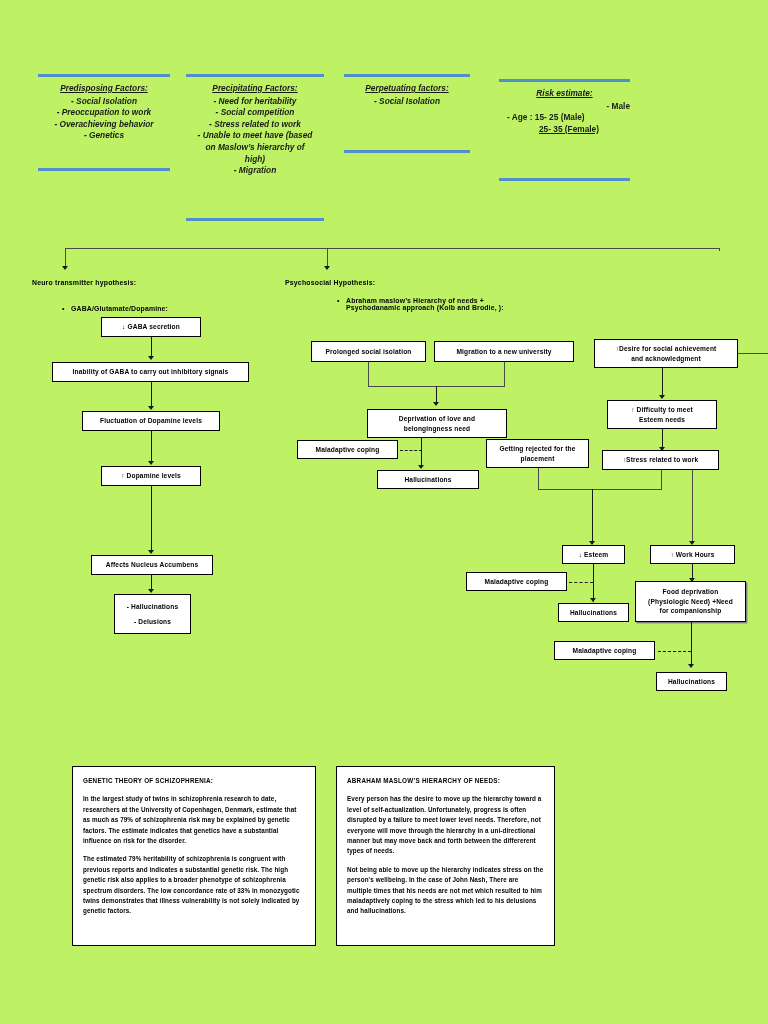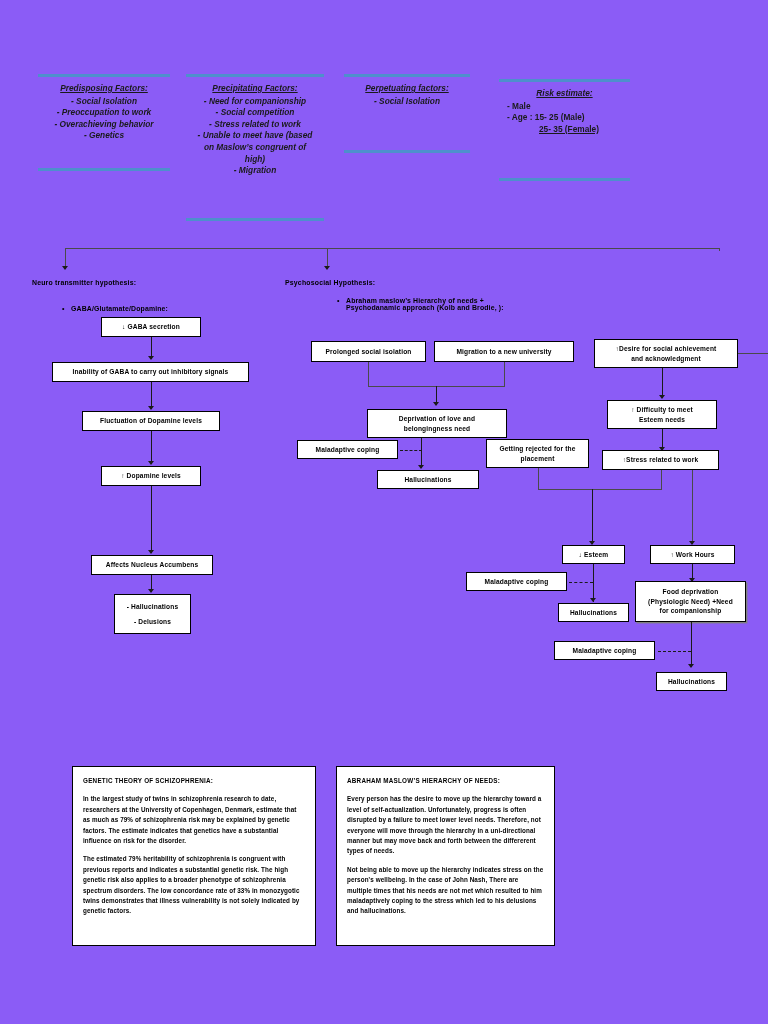--- a/index.html
+++ b/index.html
@@ -10,21 +10,21 @@
   }
   body {
     font-family: "Liberation Sans", sans-serif;
     color: #000000;
   }
   #page {
     position: relative;
     width: 768px;
     height: 1024px;
     overflow: hidden;
-    background: #8b5cf6;
+    background: #bef264;
   }
 
   
   .panel {
     position: absolute;
     font-style: italic;
     font-weight: bold;
     font-size: 8.3px;
     line-height: 11.6px;
     text-align: center;
@@ -146,41 +146,41 @@
     <span class="pline">- Social Isolation</span>
     <span class="pline">- Preoccupation to work</span>
     <span class="pline">- Overachieving behavior</span>
     <span class="pline">- Genetics</span>
     <div class="bar bottom" style="top:94px;"></div>
   </div>
 
   <div class="panel" style="left:186px; top:74px; width:138px; height:150px;">
     <div class="bar"></div>
     <span class="ptitle">Precipitating Factors:</span>
-    <span class="pline">- Need for companionship</span>
+    <span class="pline">- Need for heritability</span>
     <span class="pline">- Social competition</span>
     <span class="pline">- Stress related to work</span>
     <span class="pline">- Unable to meet have (based</span>
-    <span class="pline">on Maslow’s congruent of</span>
+    <span class="pline">on Maslow’s hierarchy of</span>
     <span class="pline">high)</span>
     <span class="pline">- Migration</span>
     <div class="bar bottom" style="top:144px;"></div>
   </div>
 
   <div class="panel" style="left:344px; top:74px; width:126px; height:82px;">
     <div class="bar"></div>
     <span class="ptitle">Perpetuating factors:</span>
     <span class="pline">- Social Isolation</span>
     <div class="bar bottom" style="top:76px;"></div>
   </div>
 
   <div class="panel left-align" style="left:499px; top:79px; width:131px; height:104px;">
     <div class="bar"></div>
     <span class="ptitle" style="font-style:italic;">Risk estimate:</span>
-    <span class="pline" style="font-style:normal;">- Male</span>
+    <span class="pline" style="font-style:normal;text-align:right;">- Male</span>
     <span class="pline" style="font-style:normal;">- Age : 15- 25  (Male)</span>
     <span class="pline indent" style="font-style:normal;text-decoration:underline;">25- 35  (Female)</span>
     <div class="bar bottom" style="top:99px;"></div>
   </div>
 
   <div class="ln h" style="left:65px; top:248px; width:655px;"></div>
   <div class="ln v" style="left:65px; top:248px; height:21px;"></div>
   <div class="arw" style="left:62px; top:266px;"></div>
   <div class="ln v" style="left:327px; top:248px; height:21px;"></div>
   <div class="arw" style="left:324px; top:266px;"></div>

